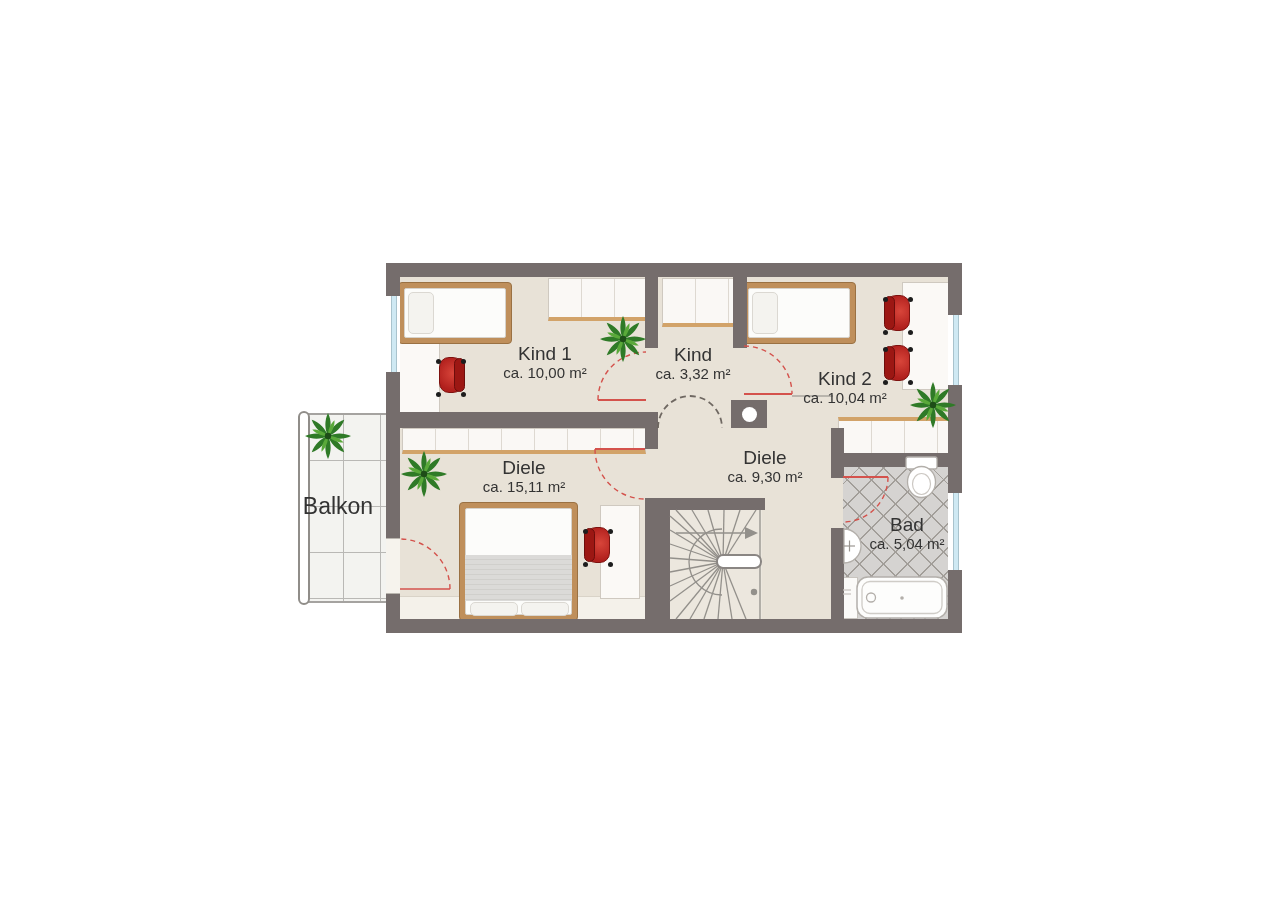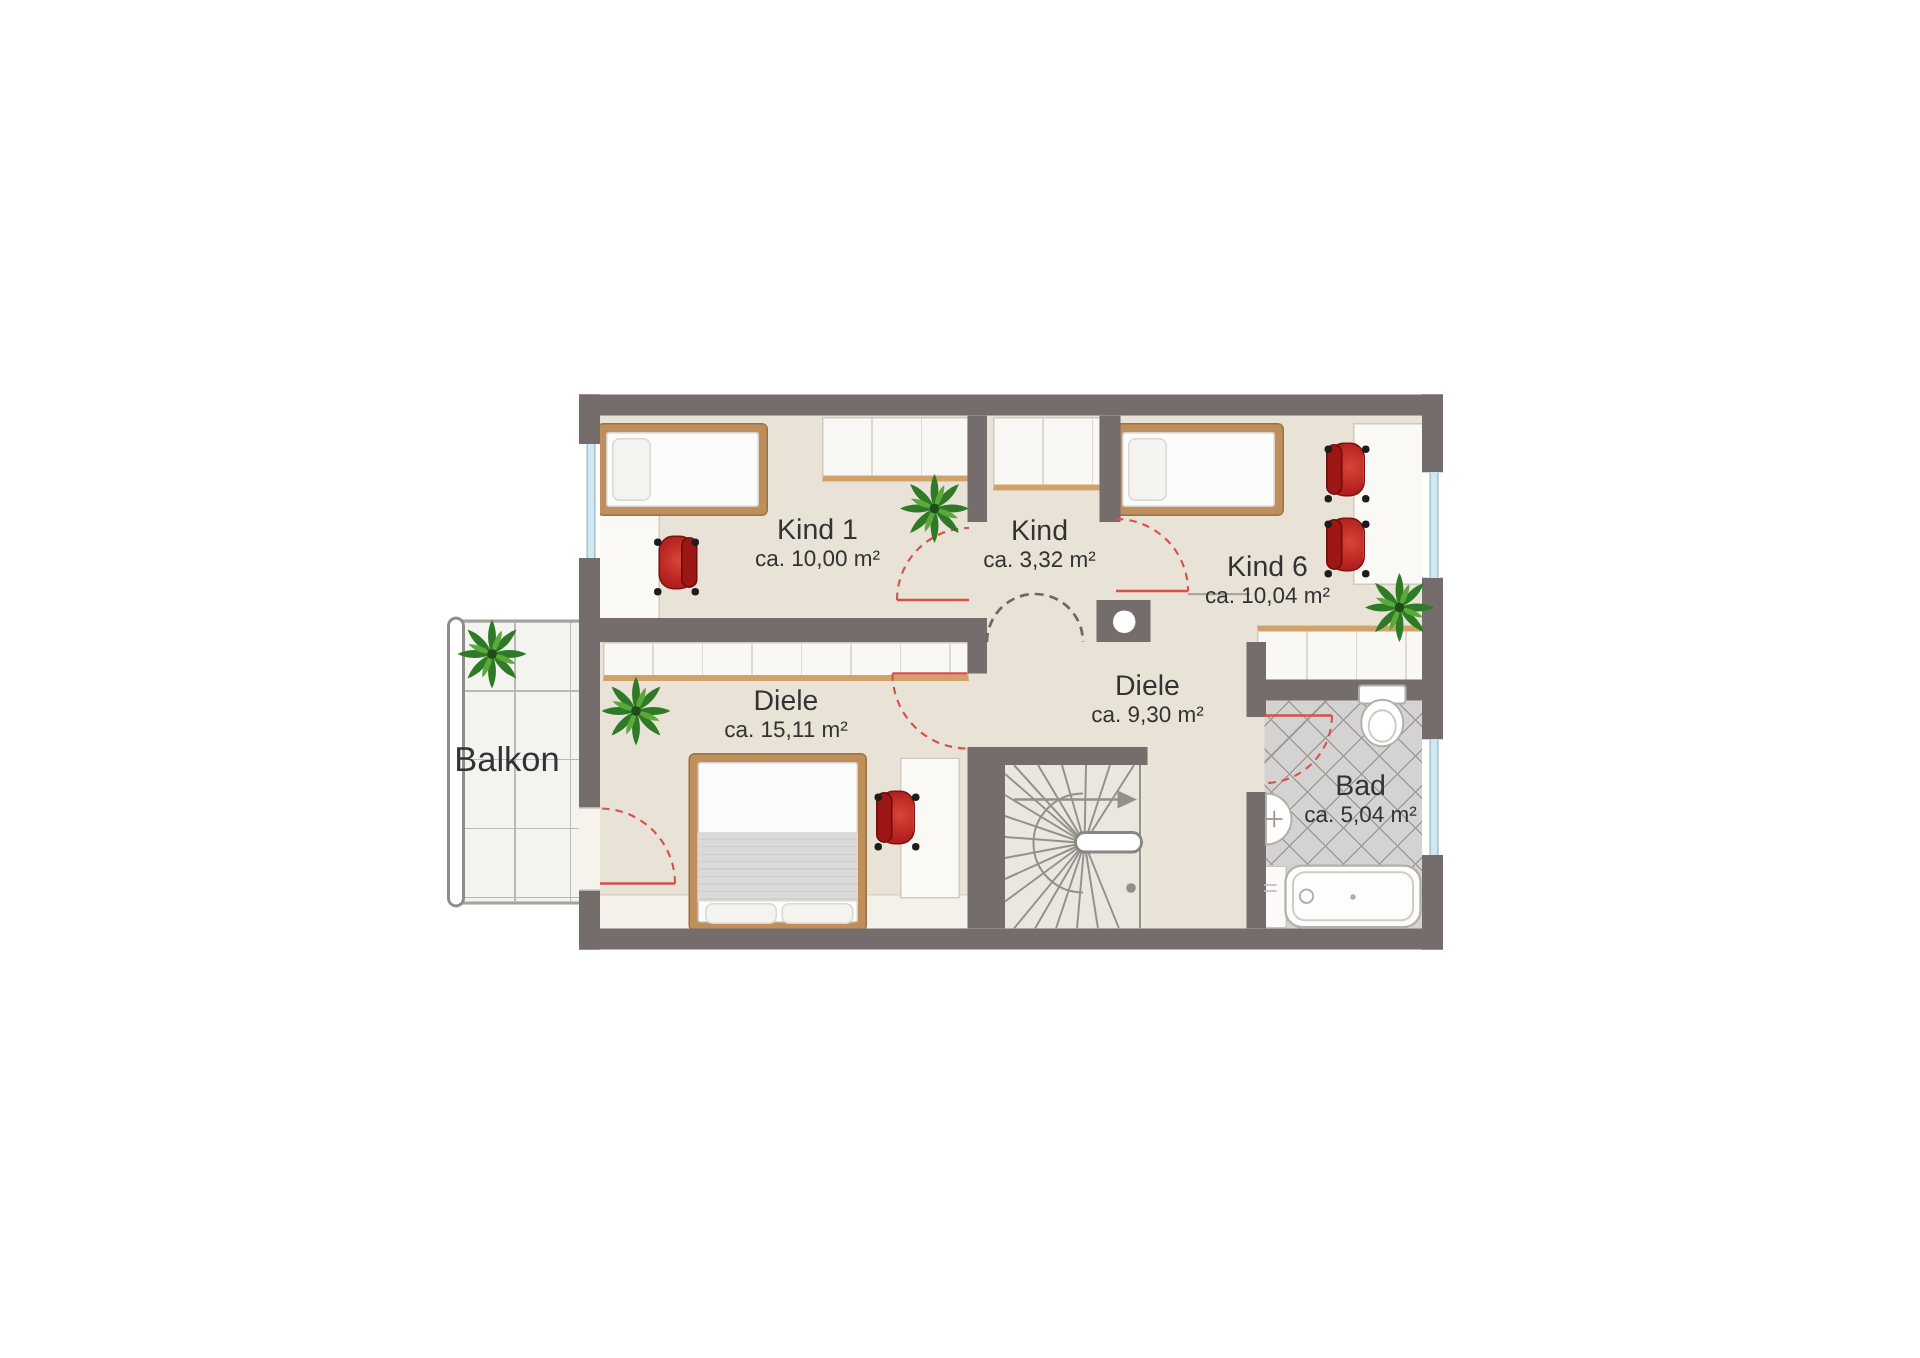--- a/index.html
+++ b/index.html
@@ -245,21 +245,21 @@
 
   <div class="rlabel" style="left:545px;top:344px;">
     <div class="nm">Kind 1</div>
     <div class="ar">ca. 10,00 m²</div>
   </div>
   <div class="rlabel" style="left:693px;top:345px;">
     <div class="nm">Kind</div>
     <div class="ar">ca. 3,32 m²</div>
   </div>
   <div class="rlabel" style="left:845px;top:369px;">
-    <div class="nm">Kind 6</div>
+    <div class="nm">Kind 2</div>
     <div class="ar">ca. 10,04 m²</div>
   </div>
   <div class="rlabel" style="left:524px;top:458px;">
     <div class="nm">Diele</div>
     <div class="ar">ca. 15,11 m²</div>
   </div>
   <div class="rlabel" style="left:765px;top:448px;">
     <div class="nm">Diele</div>
     <div class="ar">ca. 9,30 m²</div>
   </div>

